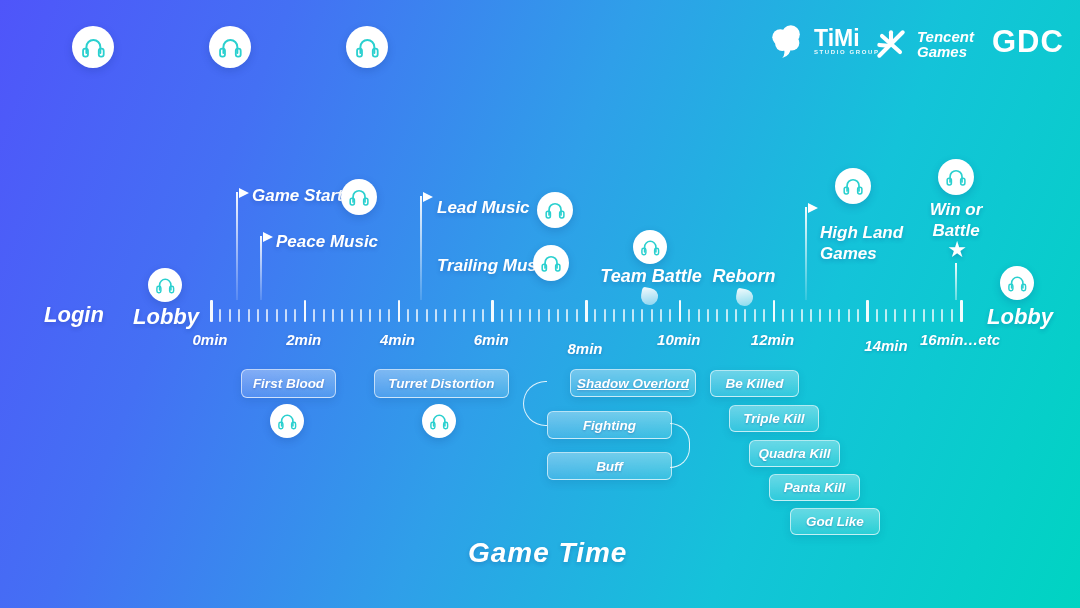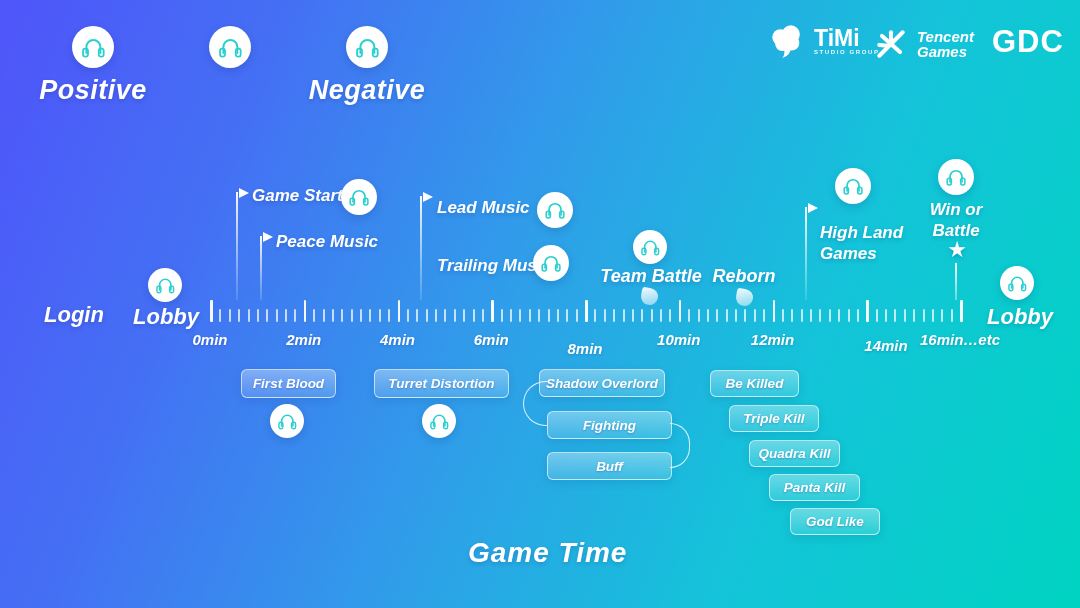--- a/index.html
+++ b/index.html
@@ -65,40 +65,38 @@
 <body>
 
 <div class="legend-item" style="left:18px;">
   <div class="hp hp40">
       <svg viewBox="0 0 40 40">
         <path d="M11.5 27 V19.5 a8.5 8.5 0 0 1 17 0 V27" fill="none" stroke="#2ad0cf" stroke-width="2.4" stroke-linecap="round"></path>
         <rect x="7.4" y="21.6" width="6" height="9.6" rx="2.6" fill="none" stroke="#2ad0cf" stroke-width="2.2"></rect>
         <rect x="26.6" y="21.6" width="6" height="9.6" rx="2.6" fill="none" stroke="#2ad0cf" stroke-width="2.2"></rect>
       </svg>
     </div>
-  <div class="legend-label wtxt">Positive</div>
 </div>
 <div class="legend-item" style="left:155px;">
   <div class="hp hp40">
       <svg viewBox="0 0 40 40">
         <path d="M11.5 27 V19.5 a8.5 8.5 0 0 1 17 0 V27" fill="none" stroke="#2ad0cf" stroke-width="2.4" stroke-linecap="round"></path>
         <rect x="7.4" y="21.6" width="6" height="9.6" rx="2.6" fill="none" stroke="#2ad0cf" stroke-width="2.2"></rect>
         <rect x="26.6" y="21.6" width="6" height="9.6" rx="2.6" fill="none" stroke="#2ad0cf" stroke-width="2.2"></rect>
       </svg>
     </div>
 </div>
 <div class="legend-item" style="left:292px;">
   <div class="hp hp40">
       <svg viewBox="0 0 40 40">
         <path d="M11.5 27 V19.5 a8.5 8.5 0 0 1 17 0 V27" fill="none" stroke="#2ad0cf" stroke-width="2.4" stroke-linecap="round"></path>
         <rect x="7.4" y="21.6" width="6" height="9.6" rx="2.6" fill="none" stroke="#2ad0cf" stroke-width="2.2"></rect>
         <rect x="26.6" y="21.6" width="6" height="9.6" rx="2.6" fill="none" stroke="#2ad0cf" stroke-width="2.2"></rect>
       </svg>
     </div>
-  <div class="legend-label wtxt">Negative</div>
 </div>
 
 <div class="abs logo-row" style="left:768px;top:22px;">
   <svg width="38" height="38" viewBox="0 0 40 40">
     <circle cx="13" cy="16" r="8.5" fill="#fff"></circle>
       <circle cx="24" cy="13" r="9.5" fill="#fff"></circle>
     <circle cx="25" cy="22" r="8" fill="#fff"></circle>
       <circle cx="15" cy="23" r="7.5" fill="#fff"></circle>
     <path d="M16 27 q3 6 -1 11 q9 -3 9 -11 z" fill="#fff"></path>
   </svg>
@@ -322,21 +320,21 @@
     </svg>
   </div>
 <div class="abs hp hp34" style="left:422px;top:404px;">
     <svg viewBox="0 0 40 40">
       <path d="M11.5 27 V19.5 a8.5 8.5 0 0 1 17 0 V27" fill="none" stroke="#2ad0cf" stroke-width="2.4" stroke-linecap="round"></path>
       <rect x="7.4" y="21.6" width="6" height="9.6" rx="2.6" fill="none" stroke="#2ad0cf" stroke-width="2.2"></rect>
       <rect x="26.6" y="21.6" width="6" height="9.6" rx="2.6" fill="none" stroke="#2ad0cf" stroke-width="2.2"></rect>
     </svg>
   </div>
 
-<div class="pill" style="left:539px;top:369px;width:124px;height:26px;">Shadow Overlord</div>
+<div class="pill" style="left:570px;top:369px;width:124px;height:26px;text-decoration:underline;">Shadow Overlord</div>
 <div class="pill" style="left:547px;top:411px;width:123px;height:26px;">Fighting</div>
 <div class="pill" style="left:547px;top:452px;width:123px;height:26px;">Buff</div>
 <div class="connector conn-left" style="left:523px;top:381px;width:23px;height:43px;"></div>
 <div class="connector conn-right" style="left:670px;top:423px;width:19px;height:43px;"></div>
 
 <div class="pill" style="left:710px;top:370px;width:87px;height:25px;">Be Killed</div>
 <div class="pill" style="left:729px;top:405px;width:88px;height:25px;">Triple Kill</div>
 <div class="pill" style="left:749px;top:440px;width:89px;height:25px;">Quadra Kill</div>
 <div class="pill" style="left:769px;top:474px;width:89px;height:25px;">Panta Kill</div>
 <div class="pill" style="left:790px;top:508px;width:88px;height:25px;">God Like</div>

